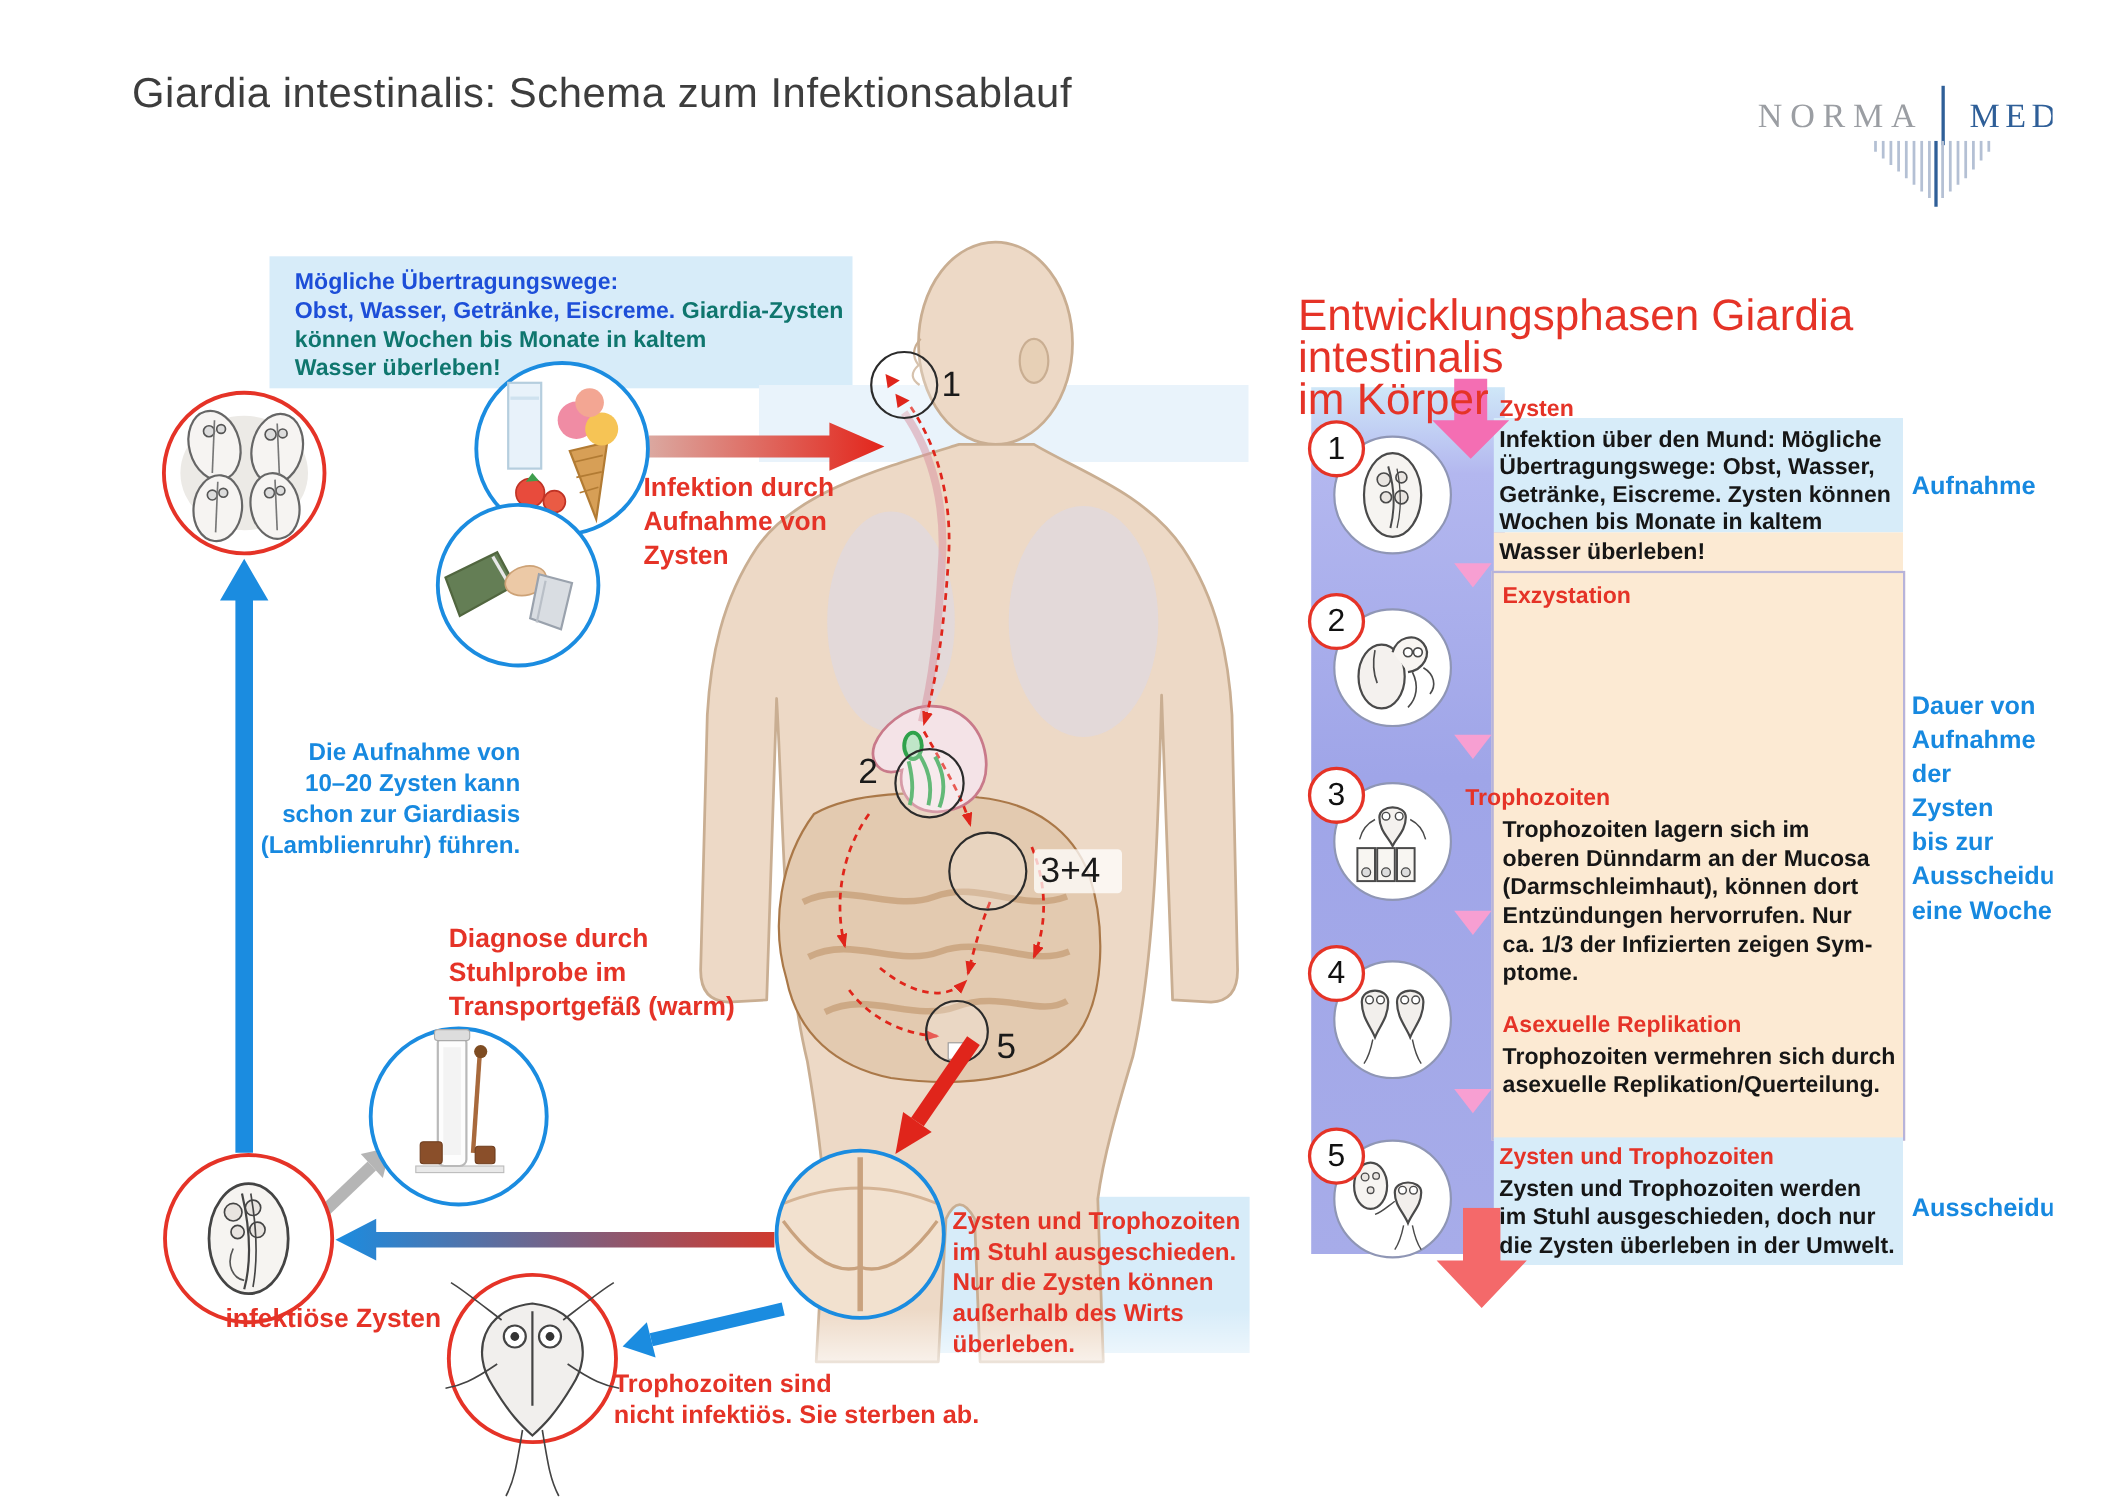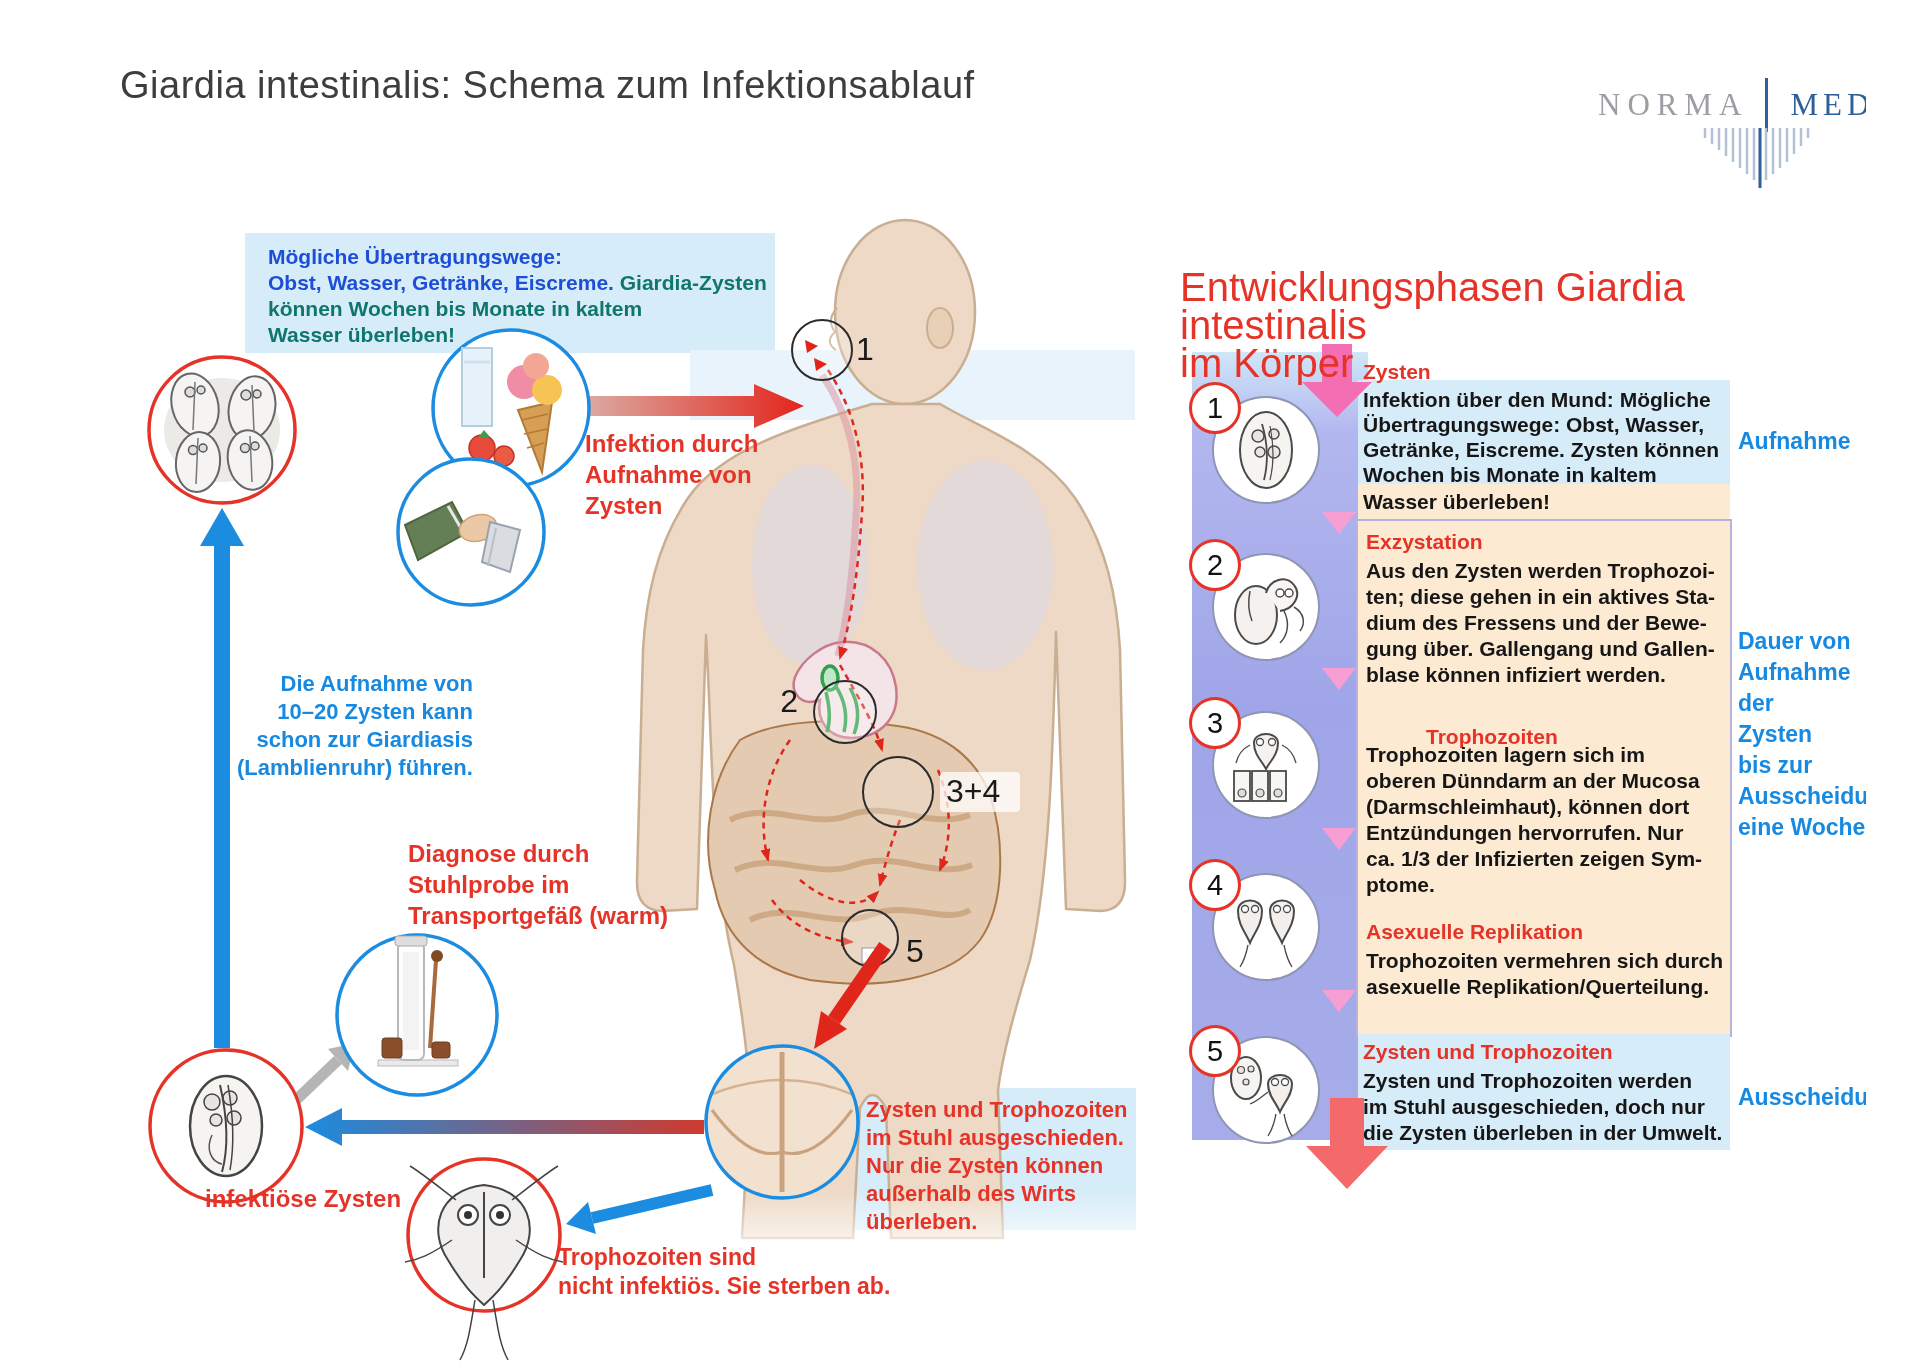--- a/index.html
+++ b/index.html
@@ -40,21 +40,21 @@
   .infectious-label{left:205px;top:1185px;font-size:24px;font-weight:bold;color:#e53327;}
   .troph-note{left:558px;top:1243px;font-size:23px;font-weight:bold;color:#e53327;line-height:29px;}
   .stool-note{left:866px;top:1096px;font-size:22px;font-weight:bold;color:#e53327;line-height:28px;}
 
   .panel-title{left:1180px;top:268px;font-size:40px;color:#e53327;line-height:38px;}
   .ph-title{font-size:21px;font-weight:bold;color:#e53327;}
   .ph-body{font-size:21px;font-weight:bold;color:#161616;line-height:26px;}
   .ph1-title{left:1363px;top:360px;}  .ph1-main{left:1363px;top:387px;line-height:25px;}
   .ph1-tail{left:1363px;top:489px;}
   .ph2-title{left:1366px;top:530px;}  .ph2-body{left:1366px;top:558px;}
-  .ph3-title{left:1426px;top:714px;margin-top:11px;}  .ph3-body{left:1366px;top:742px;}
+  .ph3-title{left:1332px;top:714px;}  .ph3-body{left:1366px;top:742px;}
   .ph4-title{left:1366px;top:920px;}  .ph4-body{left:1366px;top:948px;}
   .ph5-title{left:1363px;top:1040px;} .ph5-body{left:1363px;top:1068px;}
 
   .side-label{font-size:23px;font-weight:bold;color:#1789e0;line-height:31px;}
   .side-intake{left:1738px;top:426px;}
   .side-duration{left:1738px;top:626px;}
   .side-excretion{left:1738px;top:1082px;}
 
   
   .badge{position:absolute;width:46px;height:46px;border:3px solid #e53327;border-radius:50%;
@@ -450,25 +450,20 @@
   </svg>
 
   <div class="abs z3 ph-title ph1-title">Zysten</div>
   <div class="abs z3 pre ph-body ph1-main">Infektion über den Mund: Mögliche
 Übertragungswege: Obst, Wasser,
 Getränke, Eiscreme. Zysten können
 Wochen bis Monate in kaltem</div>
   <div class="abs z3 ph-body ph1-tail">Wasser überleben!</div>
 
   <div class="abs z3 ph-title ph2-title">Exzystation</div>
-  <div class="abs z3 pre ph-body ph2-body">Aus den Zysten werden Trophozoi-
-ten; diese gehen in ein aktives Sta-
-dium des Fressens und der Bewe-
-gung über. Gallengang und Gallen-
-blase können infiziert werden.</div>
 
   <div class="abs z3 ph-title ph3-title">Trophozoiten</div>
   <div class="abs z3 pre ph-body ph3-body">Trophozoiten lagern sich im
 oberen Dünndarm an der Mucosa
 (Darmschleimhaut), können dort
 Entzündungen hervorrufen. Nur
 ca. 1/3 der Infizierten zeigen Sym-
 ptome.</div>
 
   <div class="abs z3 ph-title ph4-title">Asexuelle Replikation</div>

